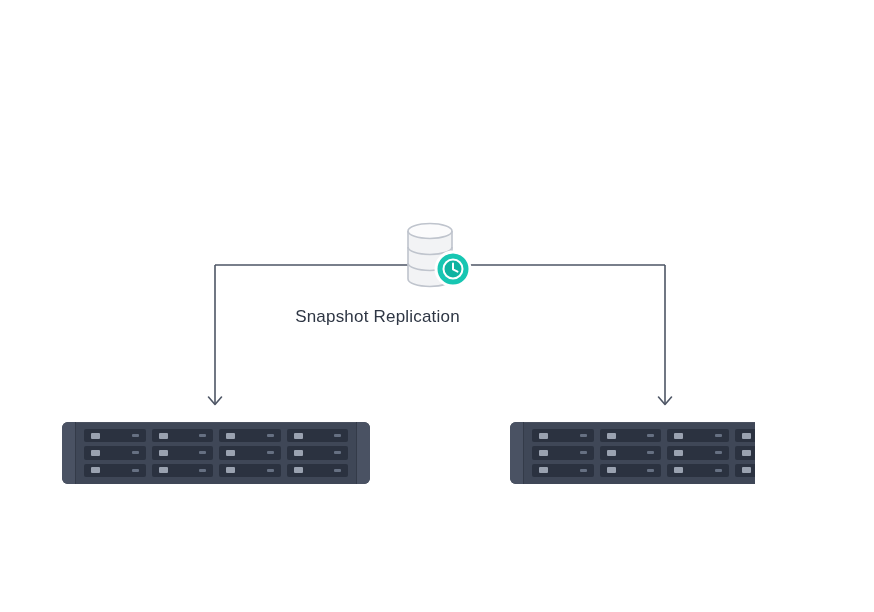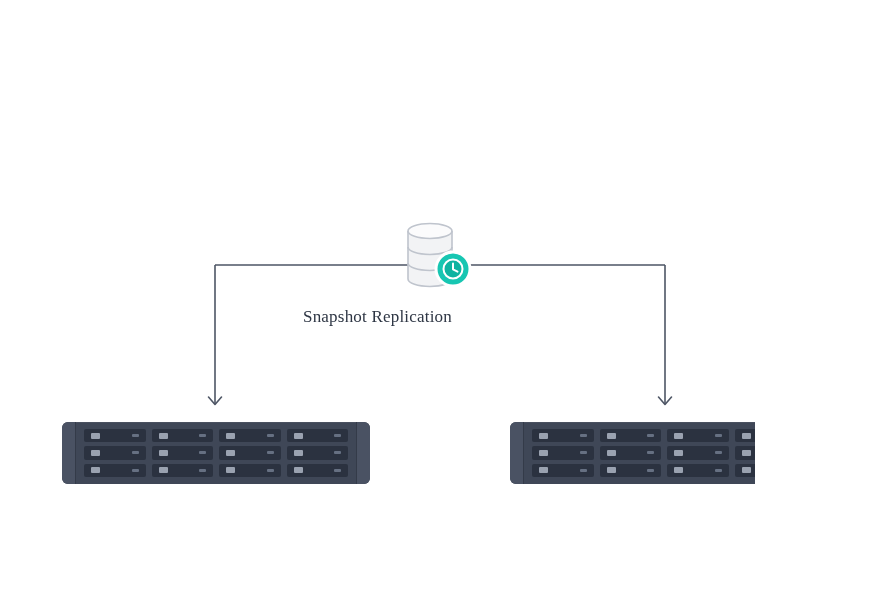--- a/index.html
+++ b/index.html
@@ -1,21 +1,21 @@
 <!DOCTYPE html>
 <html style="--connector: #4d5564; --badge-teal: #17c6b2; --badge-teal-dark: #0fb3a1; --chassis: #3f4757; --ear: #4a5263; --bay: #2b3240; --db-fill: #f2f3f5; --db-stroke: #bfc4cd;"><head>
 <meta charset="utf-8">
 <style>
   html,body{margin:0;padding:0;background:#ffffff;}
   .canvas{
     position:relative;
     width:755px;height:612px;
     background:#ffffff;
     overflow:hidden;
-    font-family:Liberation Serif, serif;
+    font-family:Liberation Sans, sans-serif;
   }
   .connectors{
     position:absolute;left:0;top:0;width:874px;height:612px;
     color:var(--connector,#4d5564);
   }
   .db-icon{
     position:absolute;left:401px;top:220px;width:76px;height:78px;
   }
   .diagram-title{
     position:absolute;top:307px;left:50%;transform:translateX(-50%);

